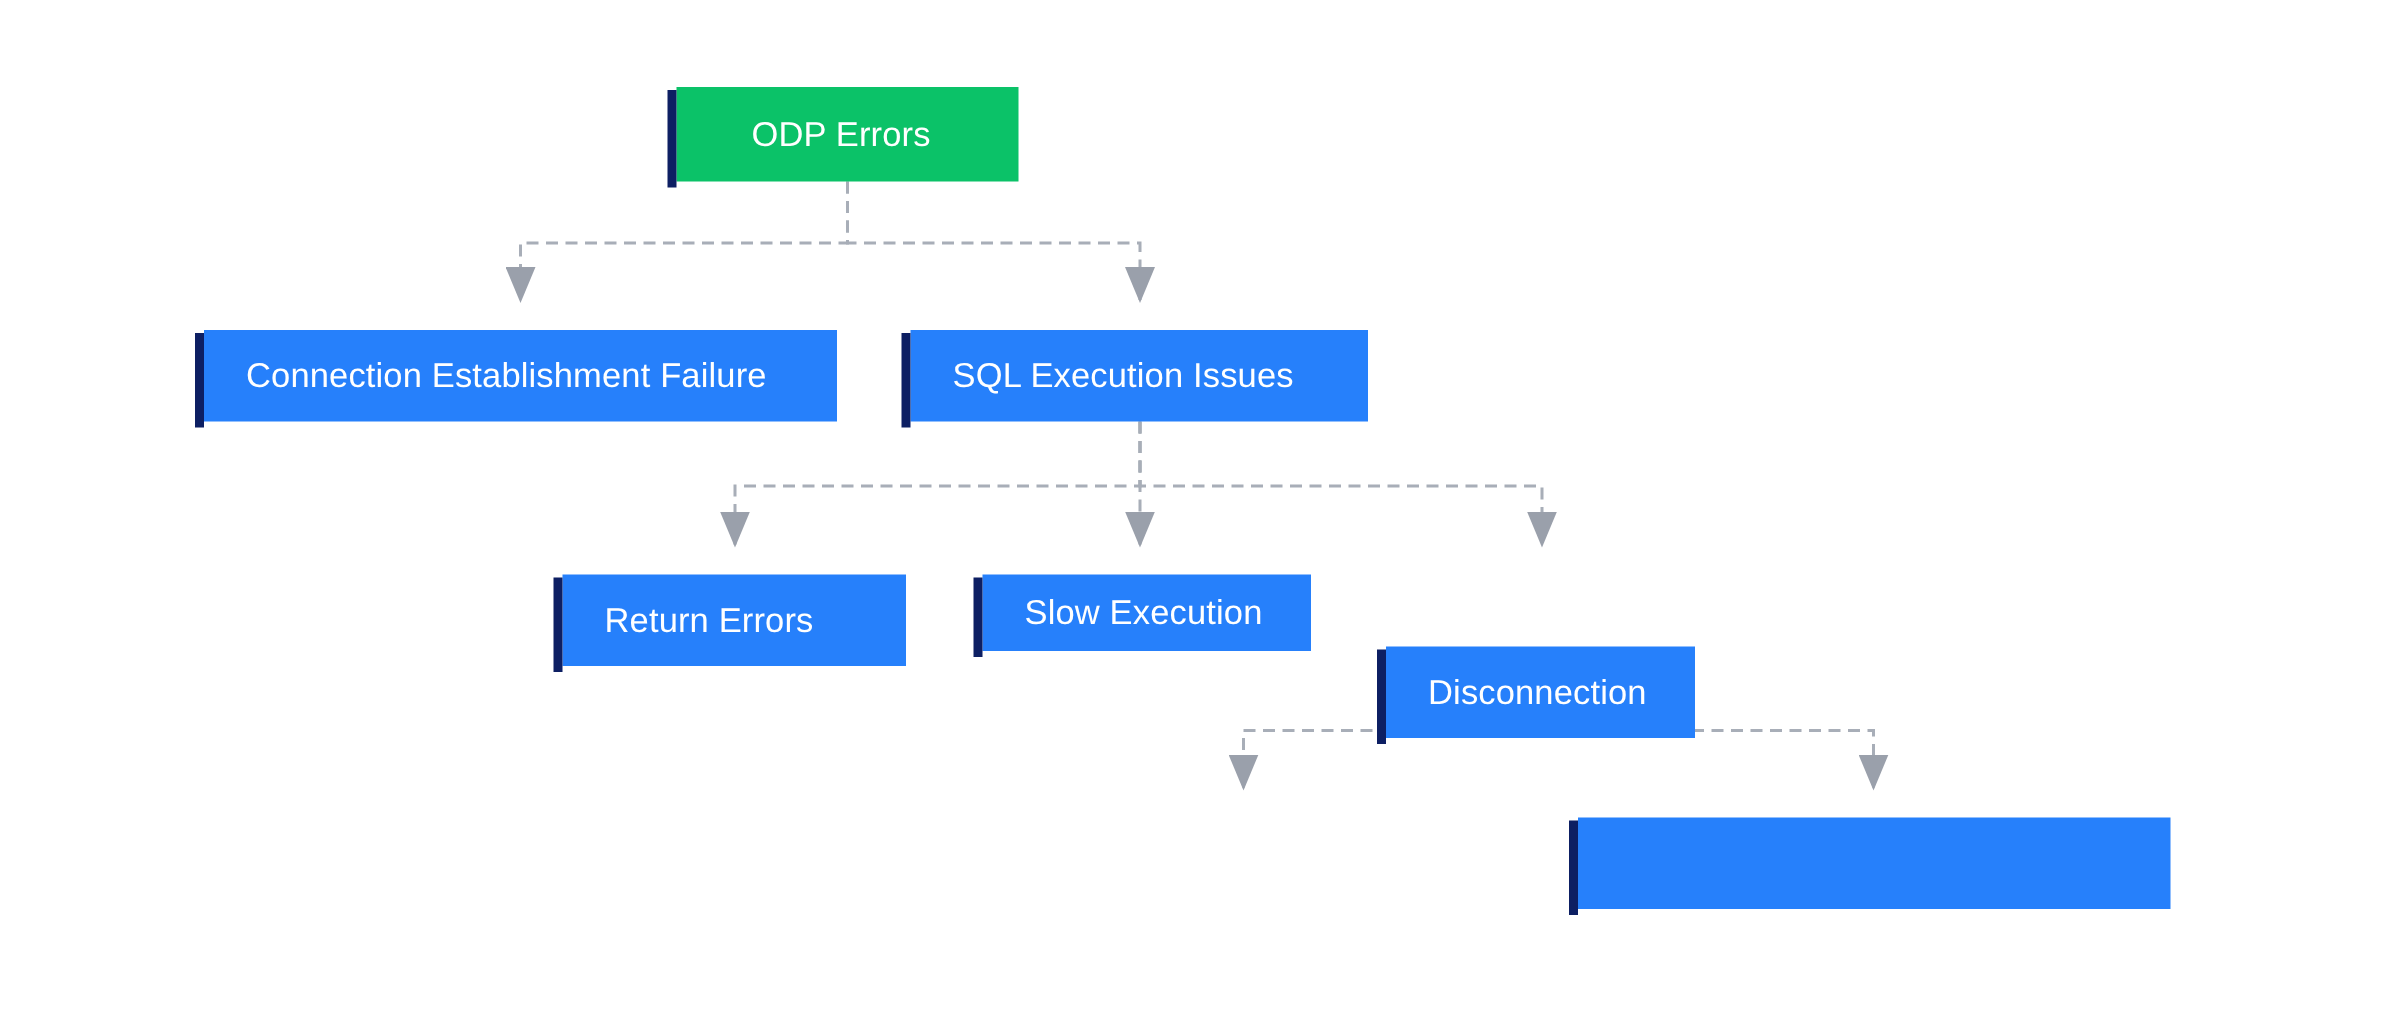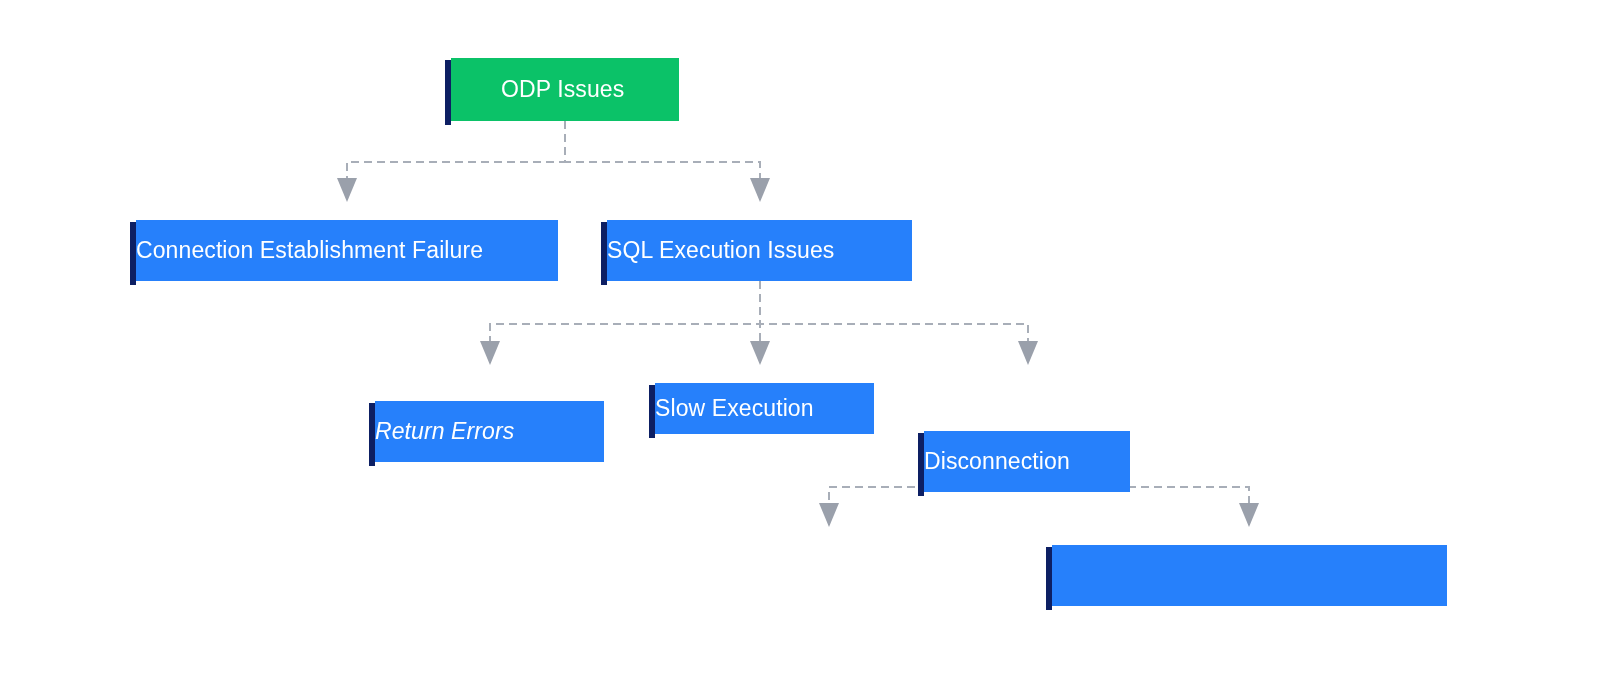--- a/index.html
+++ b/index.html
@@ -28,20 +28,21 @@
   .node {
     position: absolute;
     box-sizing: border-box;
     display: flex;
     align-items: center;
     color: #ffffff;
     font-size: 23px;
     line-height: 1;
     letter-spacing: 0.1px;
     white-space: nowrap;
+    padding-left: 28px;
     padding-right: 18px;
   }
   .node .accent {
     position: absolute;
     left: -6px;
     top: 2px;
     width: 6px;
     bottom: -4px;
     background: #0d1f63;
   }
@@ -78,34 +79,34 @@
       <path d="M 760 281 L 760 363" marker-end="url(#arrow)"></path>
       <path d="M 760 281 L 760 324 L 1028 324 L 1028 363" marker-end="url(#arrow)"></path>
 
       <path d="M 1028 444 L 1028 487 L 829 487 L 829 525" marker-end="url(#arrow)"></path>
       <path d="M 1028 444 L 1028 487 L 1249 487 L 1249 525" marker-end="url(#arrow)"></path>
     </g>
   </svg>
 
   <div class="node root" style="left:451px; top:58px; width:228px; height:63px;">
     <span class="accent"></span>
-    <span class="label">ODP Issues</span>
+    <span class="label">ODP Errors</span>
   </div>
 
   <div class="node branch" style="left:136px; top:220px; width:422px; height:61px;">
     <span class="accent"></span>
     <span class="label">Connection Establishment Failure</span>
   </div>
 
   <div class="node branch" style="left:607px; top:220px; width:305px; height:61px;">
     <span class="accent"></span>
     <span class="label">SQL Execution Issues</span>
   </div>
 
-  <div class="node branch" style="left:375px; top:401px; width:229px; height:61px;font-style:italic;">
+  <div class="node branch" style="left:375px; top:383px; width:229px; height:61px;">
     <span class="accent"></span>
     <span class="label">Return Errors</span>
   </div>
 
   <div class="node branch" style="left:655px; top:383px; width:219px; height:51px;">
     <span class="accent"></span>
     <span class="label">Slow Execution</span>
   </div>
 
   <div class="node branch" style="left:924px; top:383px; width:206px; height:61px;margin-top:48px;">

